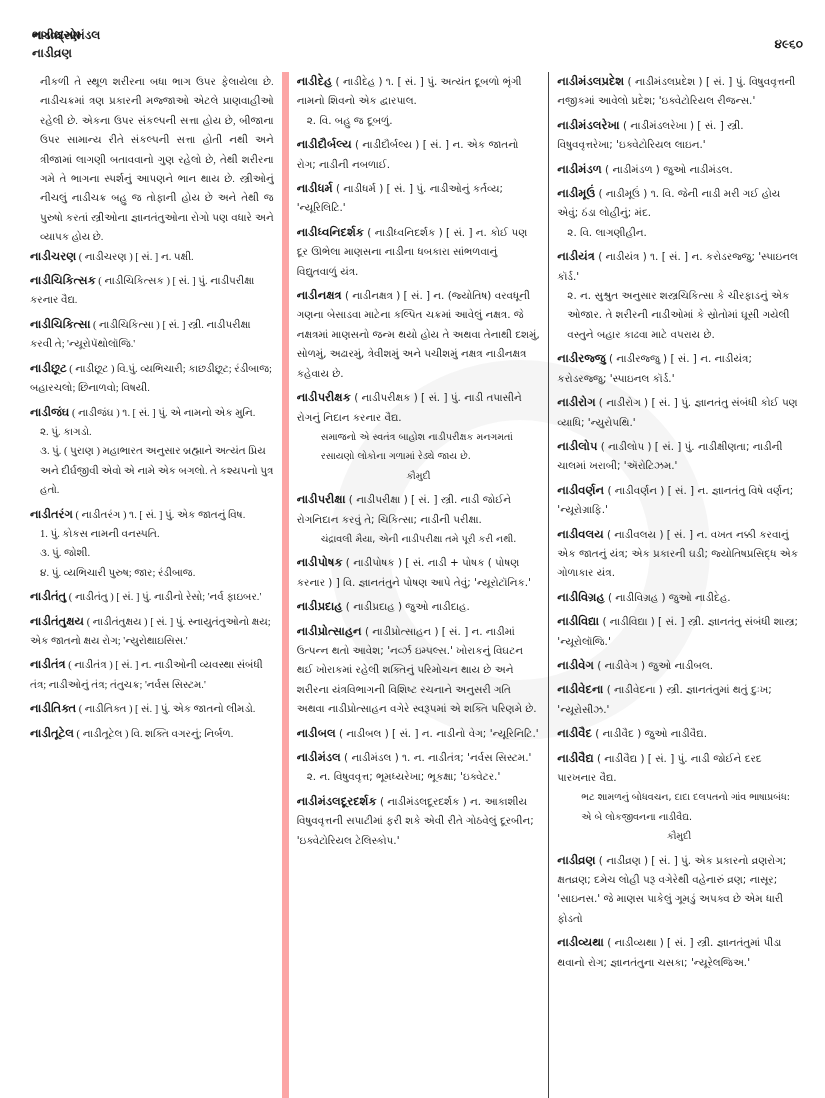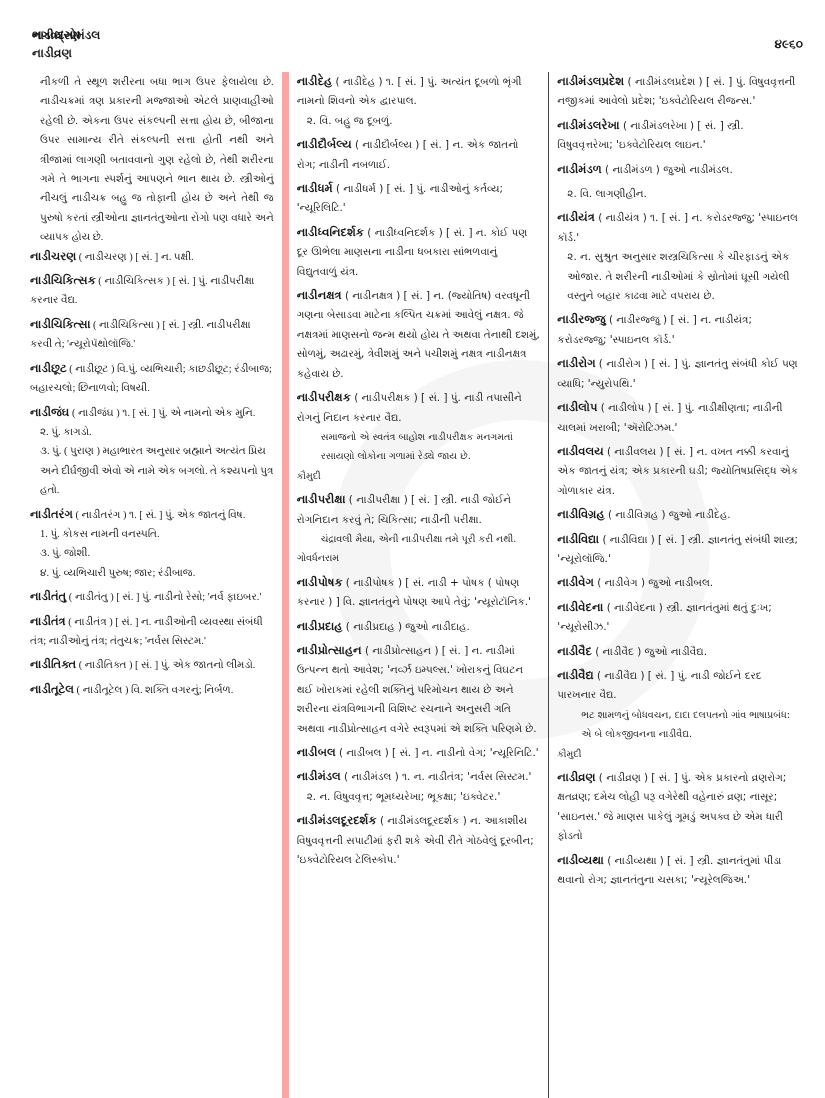--- a/index.html
+++ b/index.html
@@ -13,21 +13,21 @@
   .header .center { position:absolute; left:0; right:0; text-align:left; top:0; }
   .header .right { position:absolute; right:0; top:9px; }
   .cols { position:absolute; top:72px; left:30px; right:16px; bottom:0; display:flex; }
   .col { flex:1; padding:0 8px; box-sizing:border-box; font-size:10.4px; line-height:19.4px; }
   .col.mid { border-left:7px solid #fca5a5; border-right:1px solid #444; }
   .col.first { padding-left:0;font-family:Liberation Serif, serif; }
   .entry { margin-bottom:5px; }
   .hw { font-weight:bold; font-size:11.5px; }
   .sub { padding-left:10px; }
   .quote { padding-left:24px; font-size:9.6px; }
-  .src { text-align:left; font-size:9.6px; }
+  .src { text-align:center; font-size:9.6px; }
   .cont { padding-left:10px; text-align:justify; }
 </style>
 </head>
 <body>
 
 <div class="watermark"></div>
 
 <div class="header">
   <span class="left">નાડીચરણ</span>
   <span class="left2">નાડીવ્રણ</span>
@@ -58,20 +58,23 @@
       <div class="entry">
         <div><span class="hw">નાડીતરંગ</span> <span>( નાડીતરંગ ) ૧. [ સં. ] પું. એક જાતનું વિષ.</span></div>
         <div class="sub">1. પું. કોકસ નામની વનસ્પતિ.</div>
         <div class="sub">૩. પું. જોશી.</div>
         <div class="sub">૪. પું. વ્યભિચારી પુરુષ; જાર; રંડીબાજ.</div>
       </div>
       <div class="entry">
         <div><span class="hw">નાડીતંતુ</span> <span>( નાડીતંતુ ) [ સં. ] પું. નાડીનો રેસો; 'નર્વ ફાઇબર.'</span></div>
       </div>
       <div class="entry">
+        <div><span class="hw">નાડીતંતુક્ષય</span> <span>( નાડીતંતુક્ષય ) [ સં. ] પું. સ્નાયુતંતુઓનો ક્ષય; એક જાતનો ક્ષય રોગ; 'ન્યુરોથાઇસિસ.'</span></div>
+      </div>
+      <div class="entry">
         <div><span class="hw">નાડીતંત્ર</span> <span>( નાડીતંત્ર ) [ સં. ] ન. નાડીઓની વ્યવસ્થા સંબંધી તંત્ર; નાડીઓનું તંત્ર; તંતુચક્ર; 'નર્વસ સિસ્ટમ.'</span></div>
       </div>
       <div class="entry">
         <div><span class="hw">નાડીતિક્ત</span> <span>( નાડીતિક્ત ) [ સં. ] પું. એક જાતનો લીમડો.</span></div>
       </div>
       <div class="entry">
         <div><span class="hw">નાડીતૂટેલ</span> <span>( નાડીતૂટેલ ) વિ. શક્તિ વગરનું; નિર્બળ.</span></div>
       </div>
     </div>
   <div class="col mid" id="col1">
@@ -92,21 +95,20 @@
         <div><span class="hw">નાડીનક્ષત્ર</span> <span>( નાડીનક્ષત્ર ) [ સં. ] ન. (જ્યોતિષ) વરવધૂની ગણના બેસાડવા માટેના કલ્પિત ચક્રમાં આવેલું નક્ષત્ર. જે નક્ષત્રમાં માણસનો જન્મ થયો હોય તે અથવા તેનાથી દશમું, સોળમું, અઢારમું, ત્રેવીશમું અને પચીશમું નક્ષત્ર નાડીનક્ષત્ર કહેવાય છે.</span></div>
       </div>
       <div class="entry">
         <div><span class="hw">નાડીપરીક્ષક</span> <span>( નાડીપરીક્ષક ) [ સં. ] પું. નાડી તપાસીને રોગનું નિદાન કરનાર વૈદ્ય.</span></div>
         <div class="quote">સમાજનો એ સ્વતંત્ર બાહોશ નાડીપરીક્ષક મનગમતાં રસાયણો લોકોના ગળામાં રેડ્યે જાય છે.</div>
         <div class="src">કૌમુદી</div>
       </div>
       <div class="entry">
         <div><span class="hw">નાડીપરીક્ષા</span> <span>( નાડીપરીક્ષા ) [ સં. ] સ્ત્રી. નાડી જોઈને રોગનિદાન કરવું તે; ચિકિત્સા; નાડીની પરીક્ષા.</span></div>
         <div class="quote">ચંદ્રાવલી મૈયા, એની નાડીપરીક્ષા તમે પૂરી કરી નથી.</div>
-        <div class="src">ગોવર્ધનરામ</div>
       </div>
       <div class="entry">
         <div><span class="hw">નાડીપોષક</span> <span>( નાડીપોષક ) [ સં. નાડી + પોષક ( પોષણ કરનાર ) ] વિ. જ્ઞાનતંતુને પોષણ આપે તેવું; 'ન્યૂરોટૉનિક.'</span></div>
       </div>
       <div class="entry">
         <div><span class="hw">નાડીપ્રદાહ</span> <span>( નાડીપ્રદાહ ) જુઓ નાડીદાહ.</span></div>
       </div>
       <div class="entry">
         <div><span class="hw">નાડીપ્રોત્સાહન</span> <span>( નાડીપ્રોત્સાહન ) [ સં. ] ન. નાડીમાં ઉત્પન્ન થતો આવેશ; 'નર્વ્ઝ ઇમ્પલ્સ.' ખોરાકનું વિઘટન થઈ ખોરાકમાં રહેલી શક્તિનું પરિમોચન થાય છે અને શરીરના યંત્રવિભાગની વિશિષ્ટ રચનાને અનુસરી ગતિ અથવા નાડીપ્રોત્સાહન વગેરે સ્વરૂપમાં એ શક્તિ પરિણમે છે.</span></div>
       </div>
@@ -125,34 +127,38 @@
       <div class="entry">
         <div><span class="hw">નાડીમંડલપ્રદેશ</span> <span>( નાડીમંડલપ્રદેશ ) [ સં. ] પું. વિષુવવૃત્તની નજીકમાં આવેલો પ્રદેશ; 'ઇક્વેટોરિયલ રીજન્સ.'</span></div>
       </div>
       <div class="entry">
         <div><span class="hw">નાડીમંડલરેખા</span> <span>( નાડીમંડલરેખા ) [ સં. ] સ્ત્રી. વિષુવવૃત્તરેખા; 'ઇક્વેટોરિયલ લાઇન.'</span></div>
       </div>
       <div class="entry">
         <div><span class="hw">નાડીમંડળ</span> <span>( નાડીમંડળ ) જુઓ નાડીમંડલ.</span></div>
       </div>
       <div class="entry">
+        <div><span class="hw">નાડીમૂઉં</span> <span>( નાડીમૂઉં ) ૧. વિ. જેની નાડી મરી ગઈ હોય એવું; ઠંડા લોહીનું; મંદ.</span></div>
         <div class="sub">૨. વિ. લાગણીહીન.</div>
       </div>
       <div class="entry">
         <div><span class="hw">નાડીયંત્ર</span> <span>( નાડીયંત્ર ) ૧. [ સં. ] ન. કરોડરજ્જુ; 'સ્પાઇનલ કૉર્ડ.'</span></div>
         <div class="sub">૨. ન. સુશ્રુત અનુસાર શસ્ત્રચિકિત્સા કે ચીરફાડનું એક ઓજાર. તે શરીરની નાડીઓમાં કે સ્રોતોમાં ઘૂસી ગયેલી વસ્તુને બહાર કાઢવા માટે વપરાય છે.</div>
       </div>
       <div class="entry">
         <div><span class="hw">નાડીરજ્જુ</span> <span>( નાડીરજ્જુ ) [ સં. ] ન. નાડીયંત્ર; કરોડરજ્જુ; 'સ્પાઇનલ કૉર્ડ.'</span></div>
       </div>
       <div class="entry">
         <div><span class="hw">નાડીરોગ</span> <span>( નાડીરોગ ) [ સં. ] પું. જ્ઞાનતંતુ સંબંધી કોઈ પણ વ્યાધિ; 'ન્યુરોપથિ.'</span></div>
       </div>
       <div class="entry">
         <div><span class="hw">નાડીલોપ</span> <span>( નાડીલોપ ) [ સં. ] પું. નાડીક્ષીણતા; નાડીની ચાલમાં ખરાબી; 'ઍરોટિઝમ.'</span></div>
+      </div>
+      <div class="entry">
+        <div><span class="hw">નાડીવર્ણન</span> <span>( નાડીવર્ણન ) [ સં. ] ન. જ્ઞાનતંતુ વિષે વર્ણન; 'ન્યૂરોગ્રાફિ.'</span></div>
       </div>
       <div class="entry">
         <div><span class="hw">નાડીવલય</span> <span>( નાડીવલય ) [ સં. ] ન. વખત નક્કી કરવાનું એક જાતનું યંત્ર; એક પ્રકારની ઘડી; જ્યોતિષપ્રસિદ્ધ એક ગોળાકાર યંત્ર.</span></div>
       </div>
       <div class="entry">
         <div><span class="hw">નાડીવિગ્રહ</span> <span>( નાડીવિગ્રહ ) જુઓ નાડીદેહ.</span></div>
       </div>
       <div class="entry">
         <div><span class="hw">નાડીવિદ્યા</span> <span>( નાડીવિદ્યા ) [ સં. ] સ્ત્રી. જ્ઞાનતંતુ સંબંધી શાસ્ત્ર; 'ન્યૂરોલૉજિ.'</span></div>
       </div>

